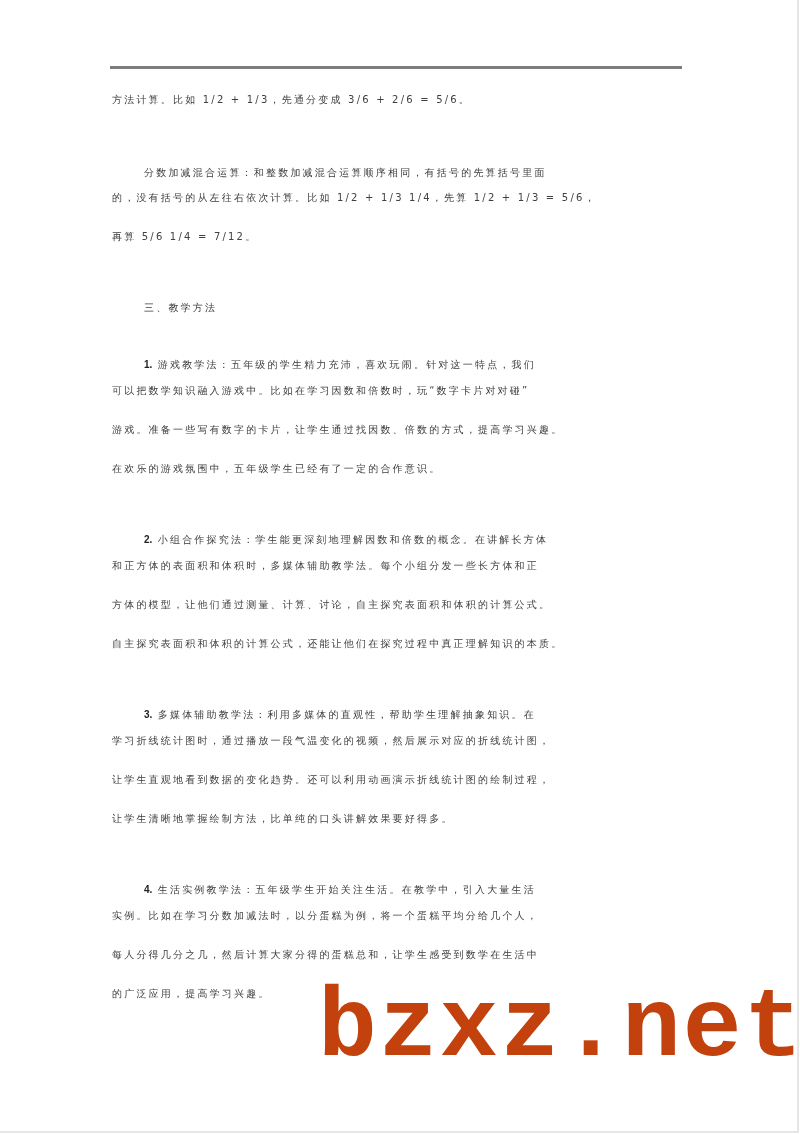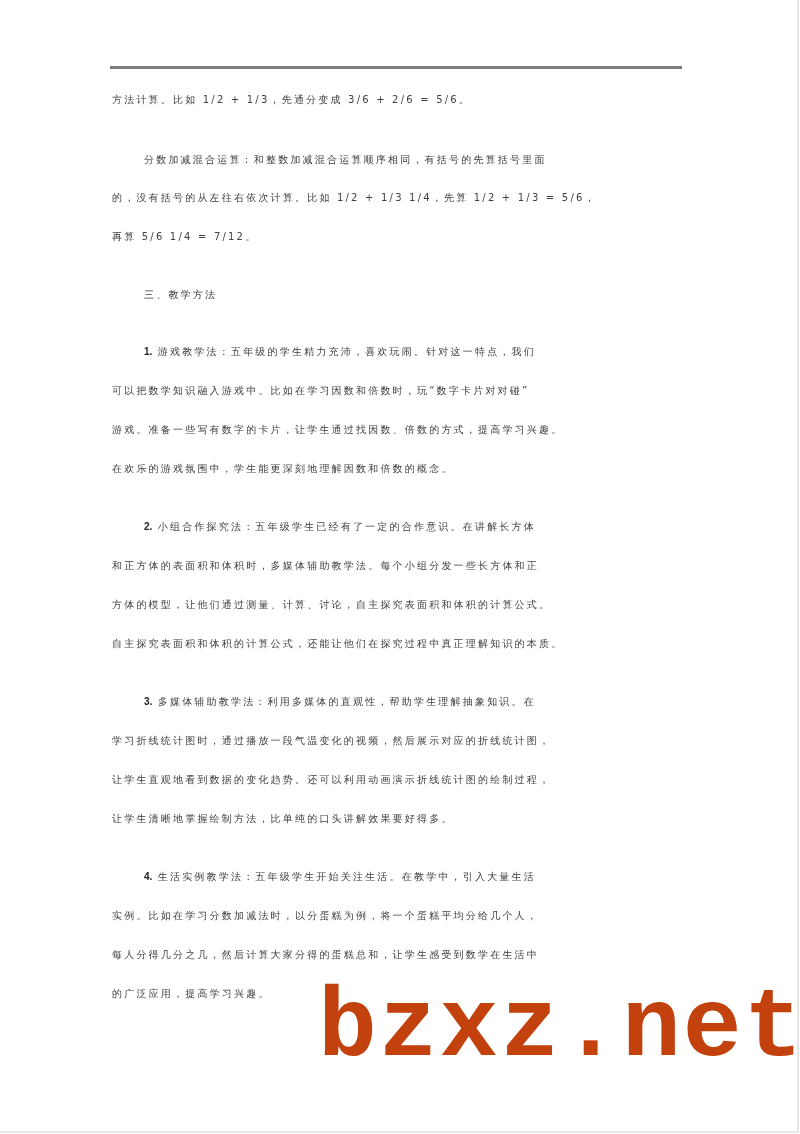--- a/index.html
+++ b/index.html
@@ -14,21 +14,21 @@
   .header-rule {
     position: absolute; left: 110px; top: 66px; width: 572px; height: 3px; background: #7d7d7d;
   }
   .content {
     position: absolute; left: 112px; top: 0; width: 572px;
   }
   .line {
     position: absolute; left: 0; white-space: nowrap;
     font-size: 10px; letter-spacing: 2.2px; line-height: 20px; color: #404040; text-align: right;
   }
-  .line.indent { left: 32px; }
+  .line.indent { left: 32px; margin-top: 13px; }
   .b { font-weight: bold; font-family: "Liberation Sans", sans-serif; color: #222; letter-spacing: 0; }
   .watermark {
     position: absolute; left: 318px; top: 980px; font-family: Liberation Mono, monospace;
     font-weight: bold; font-size: 98px; letter-spacing: 2px; color: #c2410c; line-height: 1;
   }
 </style>
 </head>
 <body>
 
 <div class="page-frame"></div>
@@ -43,25 +43,25 @@
   <div class="line" style="top:227px">再算 5/6   1/4 = 7/12。</div>
 
   <div class="line indent" style="top:285px">三、教学方法</div>
 
   <div class="line indent" style="top:342px">
     <span class="b">1.</span>
     <span>游戏教学法：五年级的学生精力充沛，喜欢玩闹。针对这一特点，我们</span>
   </div>
   <div class="line" style="top:381px">可以把数学知识融入游戏中。比如在学习因数和倍数时，玩“数字卡片对对碰”</div>
   <div class="line" style="top:420px">游戏。准备一些写有数字的卡片，让学生通过找因数、倍数的方式，提高学习兴趣。</div>
-  <div class="line" style="top:459px">在欢乐的游戏氛围中，学生能更深刻地理解因数和倍数的概念。</div>
+  <div class="line" style="top:459px">在欢乐的游戏氛围中，五年级学生已经有了一定的合作意识。</div>
 
   <div class="line indent" style="top:517px">
     <span class="b">2.</span>
-    <span>小组合作探究法：五年级学生已经有了一定的合作意识。在讲解长方体</span>
+    <span>小组合作探究法：学生能更深刻地理解因数和倍数的概念。在讲解长方体</span>
   </div>
   <div class="line" style="top:556px">和正方体的表面积和体积时，多媒体辅助教学法。每个小组分发一些长方体和正</div>
   <div class="line" style="top:595px">方体的模型，让他们通过测量、计算、讨论，自主探究表面积和体积的计算公式。</div>
   <div class="line" style="top:634px">自主探究表面积和体积的计算公式，还能让他们在探究过程中真正理解知识的本质。</div>
 
   <div class="line indent" style="top:692px">
     <span class="b">3.</span>
     <span>多媒体辅助教学法：利用多媒体的直观性，帮助学生理解抽象知识。在</span>
   </div>
   <div class="line" style="top:731px">学习折线统计图时，通过播放一段气温变化的视频，然后展示对应的折线统计图，</div>

